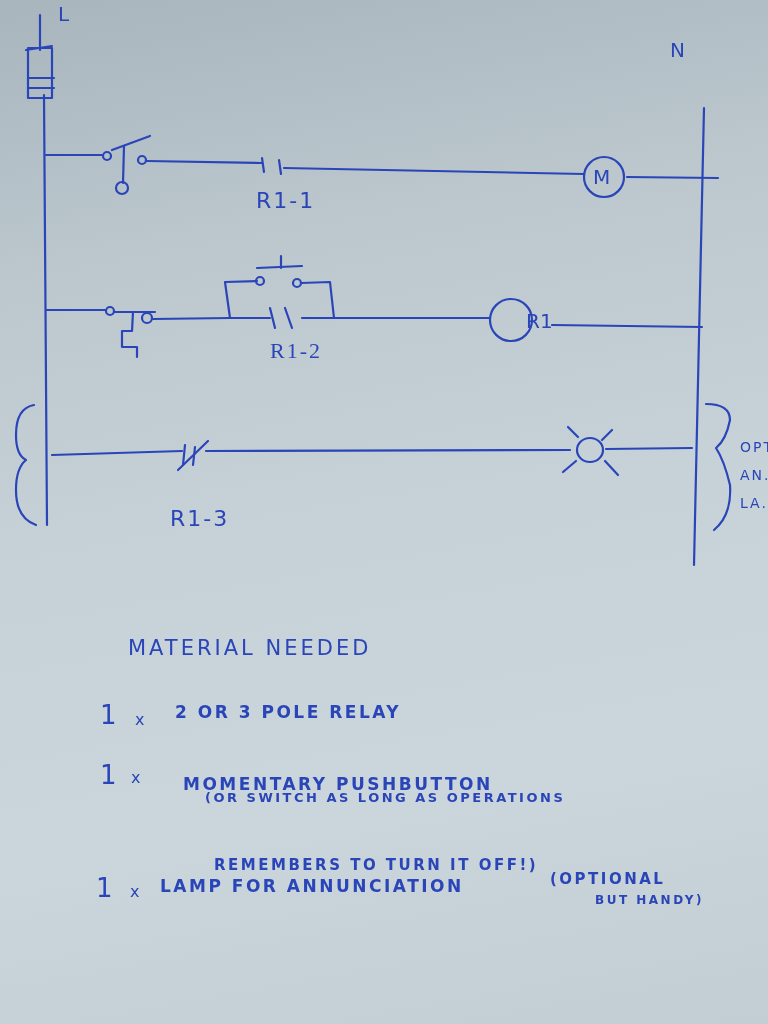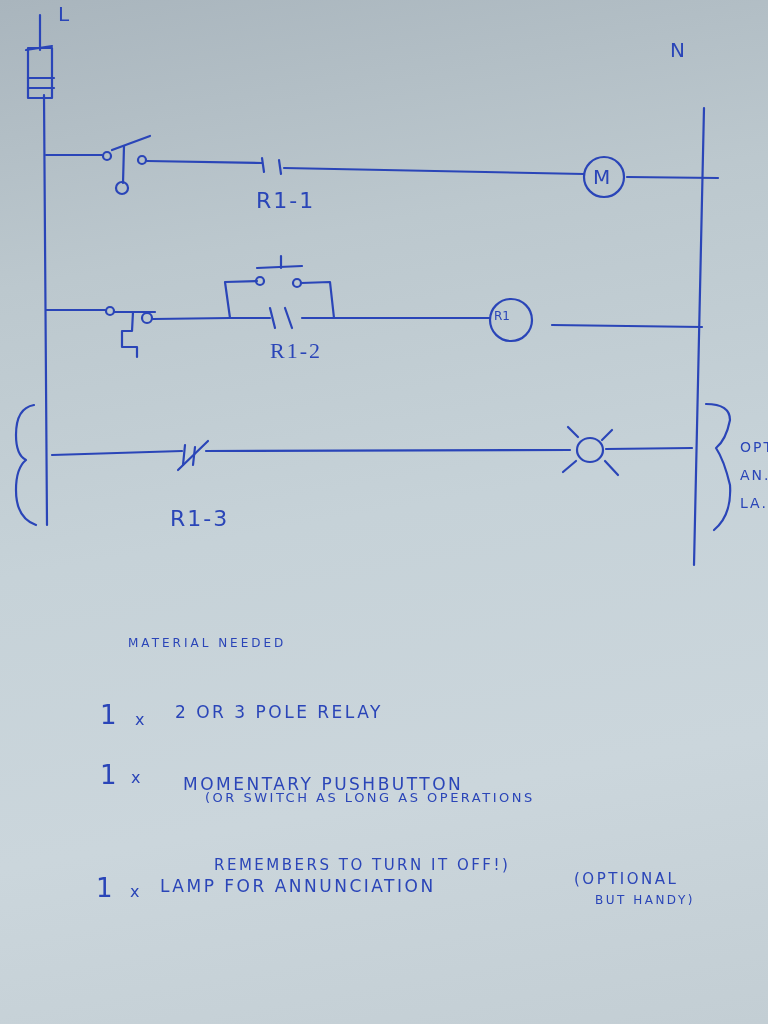--- a/index.html
+++ b/index.html
@@ -10,22 +10,22 @@
     font-family: "DejaVu Sans", sans-serif;
   }
   svg.diagram { position: absolute; left: 0; top: 0; }
   .ink { stroke: #2a45b8; fill: none; stroke-width: 2.2; stroke-linecap: round; stroke-linejoin: round; }
   .hand {
     position: absolute; color: #2a45b8;
     font-family: "DejaVu Sans", sans-serif;
     letter-spacing: 2px; white-space: nowrap;
   }
   .lbl { font-size: 22px; }
-  .title { font-size: 12px; letter-spacing: 3px; }
-  .item { font-size: 17px; letter-spacing: 2.5px; }
+  .title { font-size: 21px; letter-spacing: 3px; }
+  .item { font-size: 17px; letter-spacing: 2.5px; font-weight: bold; }
   .qty { font-size: 26px; font-weight: normal; }
   .x { font-size: 16px; }
 </style>
 </head>
 <body>
 
 <svg class="diagram" width="768" height="1024" viewBox="0 0 768 1024">
 
   <g>
     <line class="ink" x1="40" y1="15" x2="40" y2="50"></line>
@@ -113,21 +113,21 @@
     <path class="ink" d="M706,404 Q730,404 730,420 Q726,440 716,448 Q724,460 730,485 Q732,515 714,530"></path>
   </g>
 </svg>
 
 <div class="hand lbl" style="left:58px;top:2px;font-size:20px;">L</div>
 <div class="hand lbl" style="left:670px;top:38px;font-size:20px;">N</div>
 
 <div class="hand lbl" style="left:256px;top:188px;">R1-1</div>
 <div class="hand lbl" style="left:593px;top:165px;font-size:20px;letter-spacing:0;">M</div>
 <div class="hand lbl" style="left:270px;top:338px;font-family:Liberation Serif, serif;">R1-2</div>
-<div class="hand lbl" style="left:494px;top:309px;font-size:12px;letter-spacing:0;">R1</div>
+<div class="hand lbl" style="left:526px;top:309px;font-size:20px;letter-spacing:0;">R1</div>
 <div class="hand lbl" style="left:170px;top:487px;margin-top:19px;">R1-3</div>
 <div class="hand lbl" style="left:740px;top:433px;font-size:14px;line-height:28px;width:40px;white-space:normal;overflow:hidden;height:100px;">OPT... AN... LA...</div>
 
 <div class="hand title" style="left:128px;top:636px;">MATERIAL NEEDED</div>
 
 <div>
   <div class="hand qty" style="left:100px;top:700px;">1</div>
   <div class="hand x" style="left:135px;top:710px;">x</div>
   <div class="hand item" style="left:175px;top:702px;">2 OR 3 POLE RELAY</div>
 </div>
@@ -137,15 +137,15 @@
   <div class="hand x" style="left:131px;top:768px;">x</div>
   <div class="hand item" style="left:183px;top:762px;margin-top:12px;">MOMENTARY PUSHBUTTON</div>
   <div class="hand item" style="left:205px;top:790px;font-size:13px;">(OR SWITCH AS LONG AS OPERATIONS</div>
   <div class="hand item" style="left:214px;top:856px;font-size:15px;">REMEMBERS TO TURN IT OFF!)</div>
 </div>
 
 <div>
   <div class="hand qty" style="left:96px;top:873px;">1</div>
   <div class="hand x" style="left:130px;top:882px;">x</div>
   <div class="hand item" style="left:160px;top:876px;">LAMP FOR ANNUNCIATION</div>
-  <div class="hand item" style="left:550px;top:870px;font-size:15px;margin-left:24px;">(OPTIONAL</div>
+  <div class="hand item" style="left:550px;top:870px;font-size:15px;">(OPTIONAL</div>
   <div class="hand item" style="left:595px;top:893px;font-size:12px;">BUT HANDY)</div>
 </div>
 
 </body></html>

